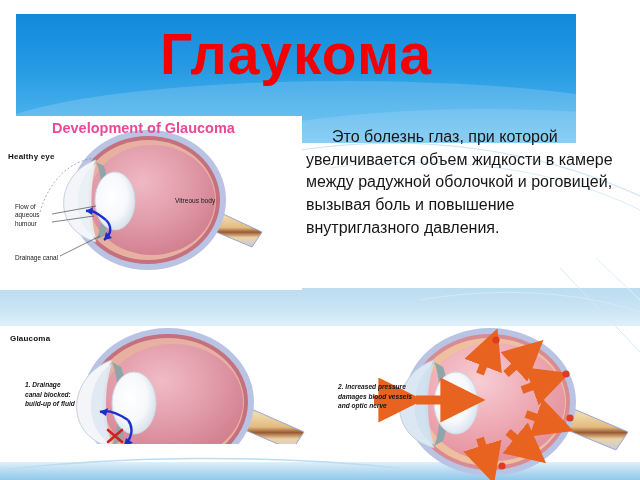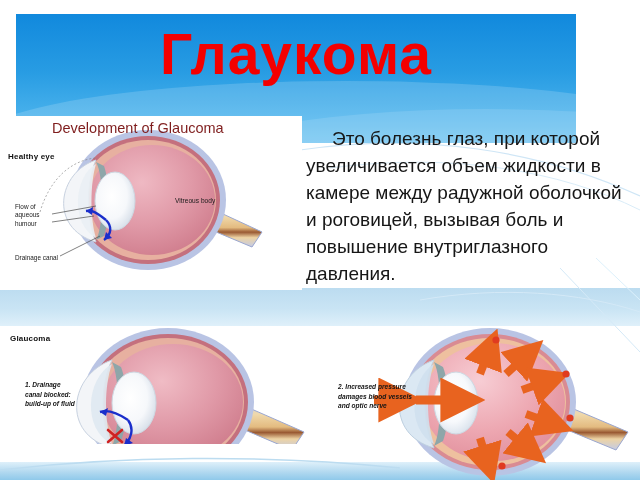--- a/index.html
+++ b/index.html
@@ -39,35 +39,35 @@
     color:#f40000;
     font-size:57px;line-height:1;
     font-weight:700;
     letter-spacing:1px;
     font-family:"Liberation Sans","DejaVu Sans",sans-serif;
   }
 
   
   .body-text{
     position:absolute;left:306px;top:126px;width:322px;
-    font-size:19px;line-height:1.42;
+    font-size:16px;line-height:1.42;
     color:#161616;
     text-indent:26px;
     font-family:"Liberation Sans","DejaVu Sans",sans-serif;
   }
 
   
   .fig{position:absolute;background:#ffffff;overflow:hidden;}
   .fig-top{left:0px;top:116px;width:302px;height:174px;}
   .fig-bot-left{left:0px;top:326px;width:330px;height:118px;}
   .fig-bot-right{left:330px;top:326px;width:310px;height:154px;background:transparent;}
 
   .fig-title{
     position:absolute;left:52px;top:4px;
-    font-size:14.5px;color:#7f1d1d;font-weight:400;
+    font-size:14.5px;color:#ec4899;font-weight:700;
     font-family:"Liberation Sans","DejaVu Sans",sans-serif;
   }
   .lbl-bold{
     position:absolute;font-weight:700;color:#111;
     font-size:8px;letter-spacing:.2px;
     font-family:"Liberation Sans","DejaVu Sans",sans-serif;
   }
   .lbl-small{
     position:absolute;color:#1a1a1a;font-size:6.4px;line-height:1.32;
     font-family:"Liberation Sans","DejaVu Sans",sans-serif;

